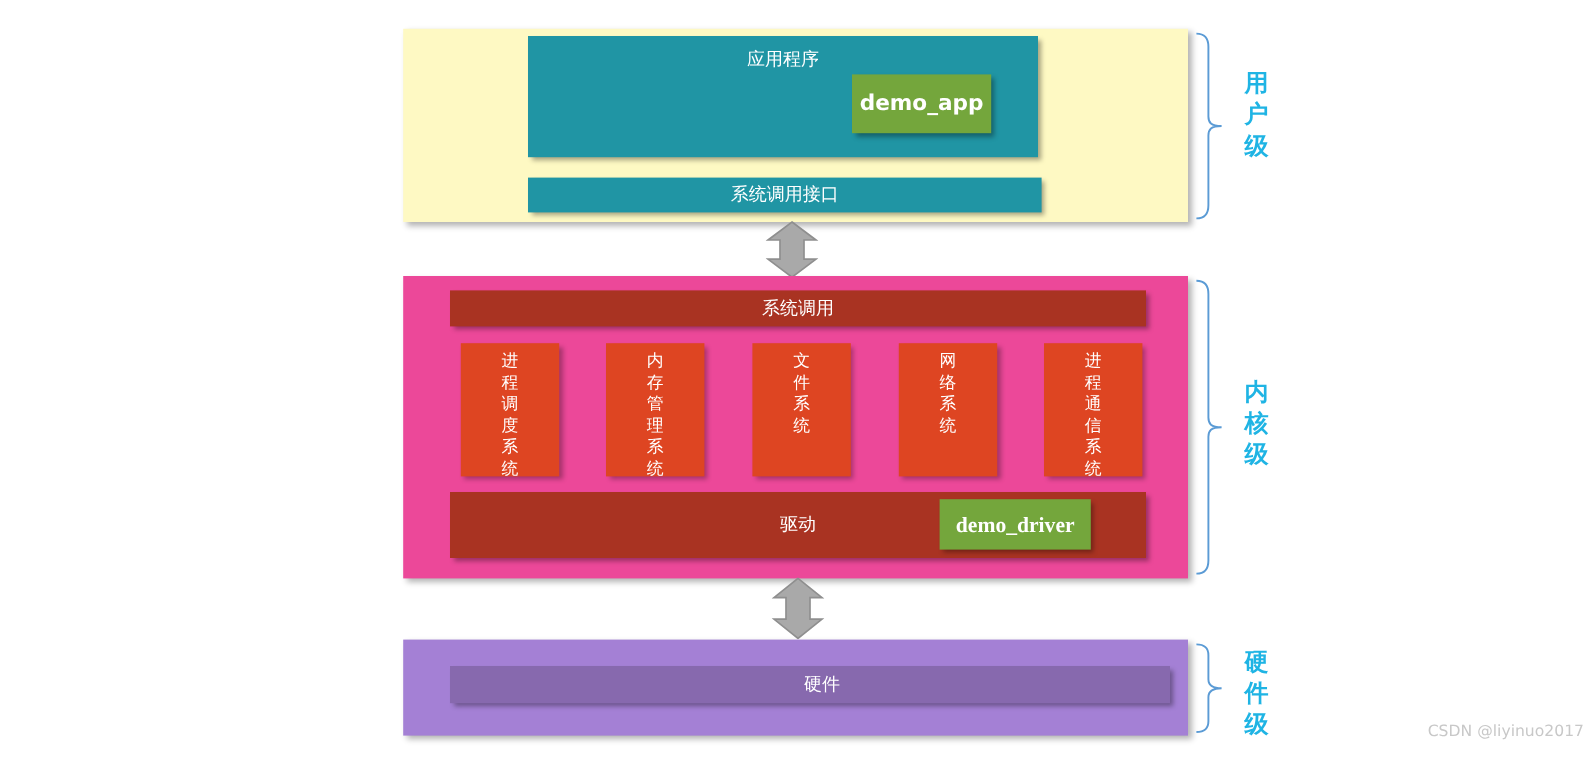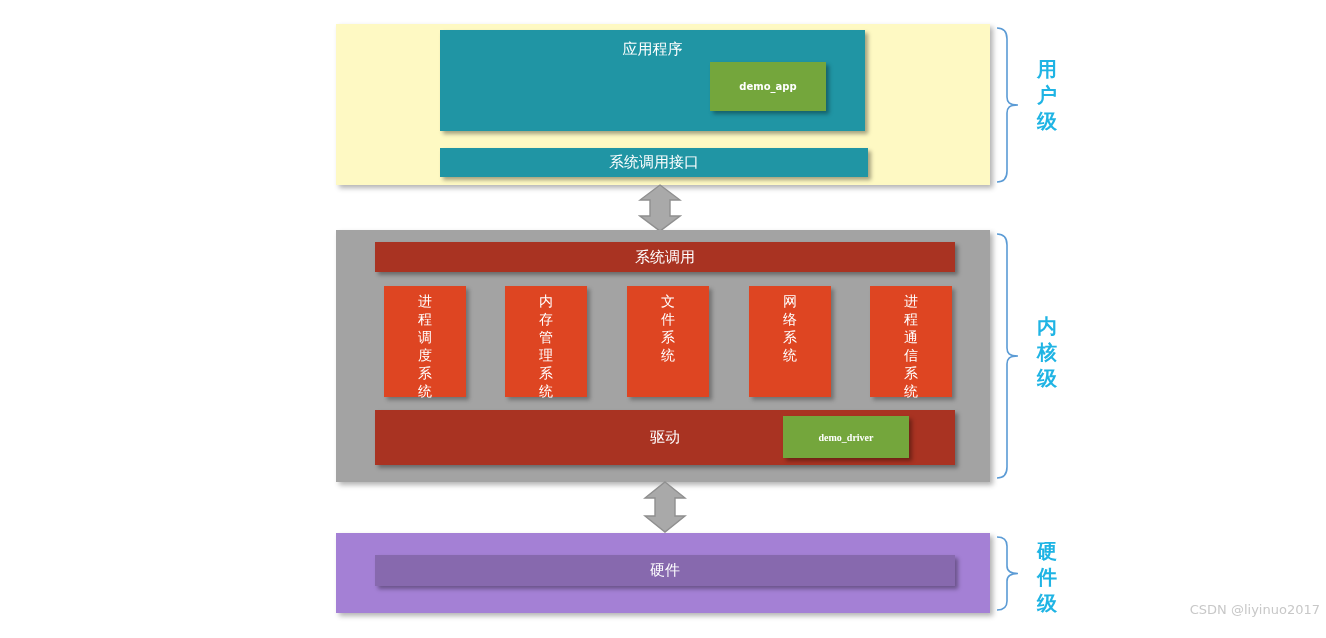--- a/index.html
+++ b/index.html
@@ -4,33 +4,33 @@
 <style>
   html,body { margin:0; padding:0; background:#ffffff; }
   #stage {
     position:relative; width:1326px; height:638px; background:#ffffff;
     font-family:"DejaVu Sans","Liberation Sans",sans-serif; overflow:hidden;
   }
 
   
   .section { position:absolute; box-shadow:3px 3px 5px rgba(0,0,0,0.30); }
   .sec-user    { left:336px; top:24px;  width:654px; height:161px; background:#fef9c3; }
-  .sec-kernel  { left:336px; top:230px; width:654px; height:252px; background:#a3a3a3; }
+  .sec-kernel  { left:336px; top:230px; width:654px; height:252px; background:#ec4899; }
   .sec-hw      { left:336px; top:533px; width:654px; height:80px;  background:#A480D5; }
 
   
   .app-box {
     position:absolute; left:104px; top:6px; width:425px; height:101px;
     background:#2095A4; box-shadow:3px 3px 4px rgba(0,0,0,0.35);
     color:#ffffff; font-size:15px;
   }
   .app-box .title { position:absolute; left:0; right:0; top:10px; text-align:center; }
   .green-chip {
     position:absolute; background:#74A63C; box-shadow:3px 3px 4px rgba(0,0,0,0.35);
-    color:#ffffff; font-weight:bold; font-size:10px;
+    color:#ffffff; font-weight:bold; font-size:18px;
     display:flex; align-items:center; justify-content:center;
   }
   .chip-app    { left:270px; top:32px; width:116px; height:49px; }
   .bar {
     position:absolute; color:#ffffff; font-size:15px;
     display:flex; align-items:center; justify-content:center;
     box-shadow:3px 3px 4px rgba(0,0,0,0.35);
   }
   .bar-syscall-if { left:104px; top:124px; width:428px; height:29px; background:#2095A4; }
 
@@ -39,21 +39,21 @@
   .bar-driver  { left:39px; top:180px; width:580px; height:55px; background:#A93322; }
   .chip-driver { left:408px; top:6px;  width:126px; height:42px;font-family:Liberation Serif, serif; }
   .subsys {
     position:absolute; top:56px; width:82px; height:111px; background:#DE4522;
     box-shadow:3px 3px 4px rgba(0,0,0,0.30);
     color:#ffffff; font-size:14px; text-align:center;
   }
   .subsys .vtext { padding-top:6px; line-height:18px; }
 
   
-  .bar-hw { left:39px; top:22px; width:580px; height:31px; background:#8769AE; }
+  .bar-hw { left:39px; top:22px; width:580px; height:31px; background:#8769AE;padding-left:20px; }
 
   
   .arrow { position:absolute; }
   .bracket { position:absolute; }
   .brace-label {
     position:absolute; width:34px; text-align:center;
     color:#1FB4E4; font-weight:bold; font-size:20px; line-height:26px;
   }
 
   

